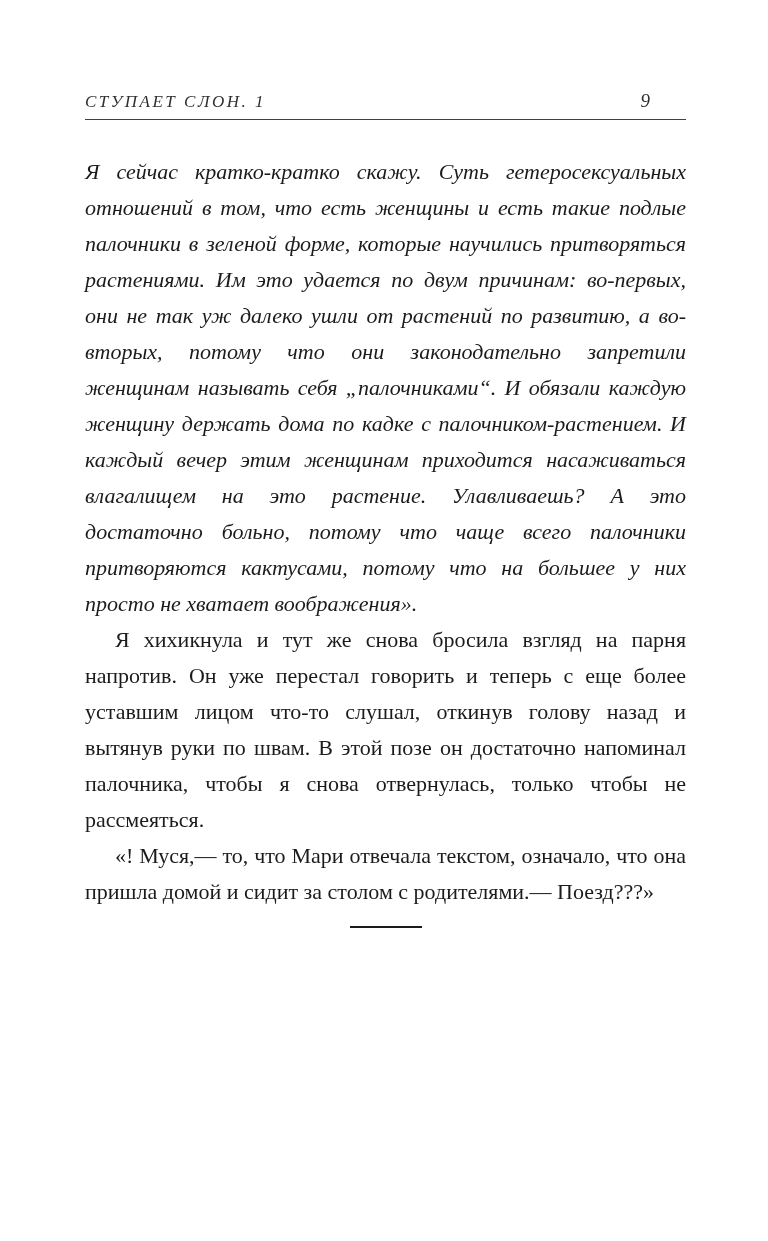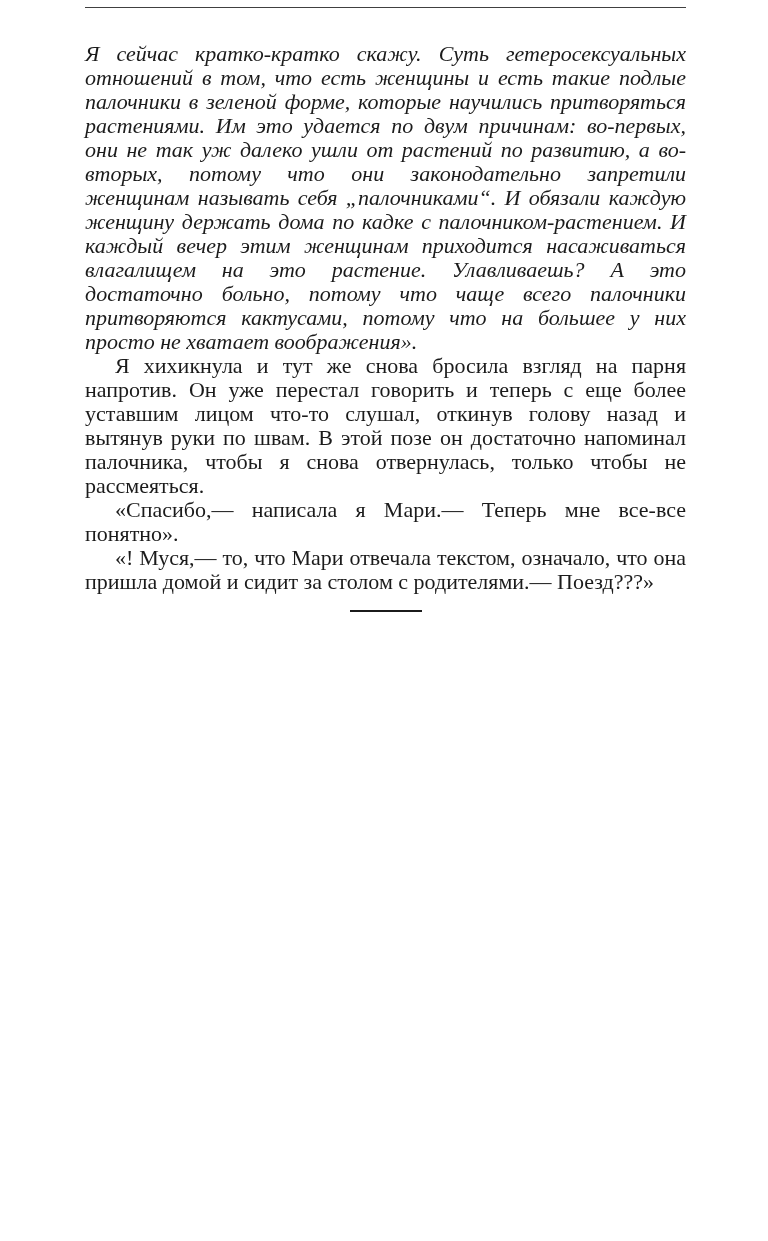--- a/index.html
+++ b/index.html
@@ -43,21 +43,21 @@
   .header-rule {
     margin-top: 7px;
     border: 0;
     border-bottom: 1.5px solid #404040;
     width: 100%;
     height: 0;
   }
   .body-text {
     margin-top: 34px;
     font-size: 22px;
-    line-height: 24px;
+    line-height: 36px;
     text-align: justify;
     hyphens: auto;
     -webkit-hyphens: auto;
   }
   .body-text p {
     margin: 0;
     padding: 0;
   }
   .para-italic {
     font-style: italic;
@@ -69,25 +69,28 @@
     width: 72px;
     border-top: 2px solid #1b1b1b;
     margin: 16px auto 0 auto;
   }
 </style>
 </head>
 <body>
 
 <div class="page">
 
+  <div class="header">
+    <span class="running-title">СТУПАЕТ СЛОН. 1</span>
+    <span class="page-number">9</span>
+  </div>
 
   <hr class="header-rule">
 
   <div class="body-text">
     <p class="para-italic">Я сейчас кратко-кратко скажу. Суть гетеросексуальных отношений в том, что есть женщины и есть такие подлые палочники в зеленой форме, которые научились притворяться растениями. Им это удается по двум причинам: во-первых, они не так уж далеко ушли от растений по развитию, а во-вторых, потому что они законодательно запретили женщинам называть себя „палочниками“. И обязали каждую женщину держать дома по кадке с палочником-растением. И каждый вечер этим женщинам приходится насаживаться влагалищем на это растение. Улавливаешь? А это достаточно больно, потому что чаще всего палочники притворяются кактусами, потому что на большее у них просто не хватает воображения».</p>
     <p class="para-indent">Я хихикнула и тут же снова бросила взгляд на парня напротив. Он уже перестал говорить и теперь с еще более уставшим лицом что-то слушал, откинув голову назад и вытянув руки по швам. В этой позе он достаточно напоминал палочника, чтобы я снова отвернулась, только чтобы не рассмеяться.</p>
-    <p class="para-indent">«Спасибо,— написала я Мари.— Теперь мне все-все понятно».</p>
     <p class="para-indent">«! Муся,— то, что Мари отвечала текстом, означало, что она пришла домой и сидит за столом с родителями.— Поезд???»</p>
   </div>
 
   <div class="section-divider"></div>
 
 </div>
 
 </body></html>

